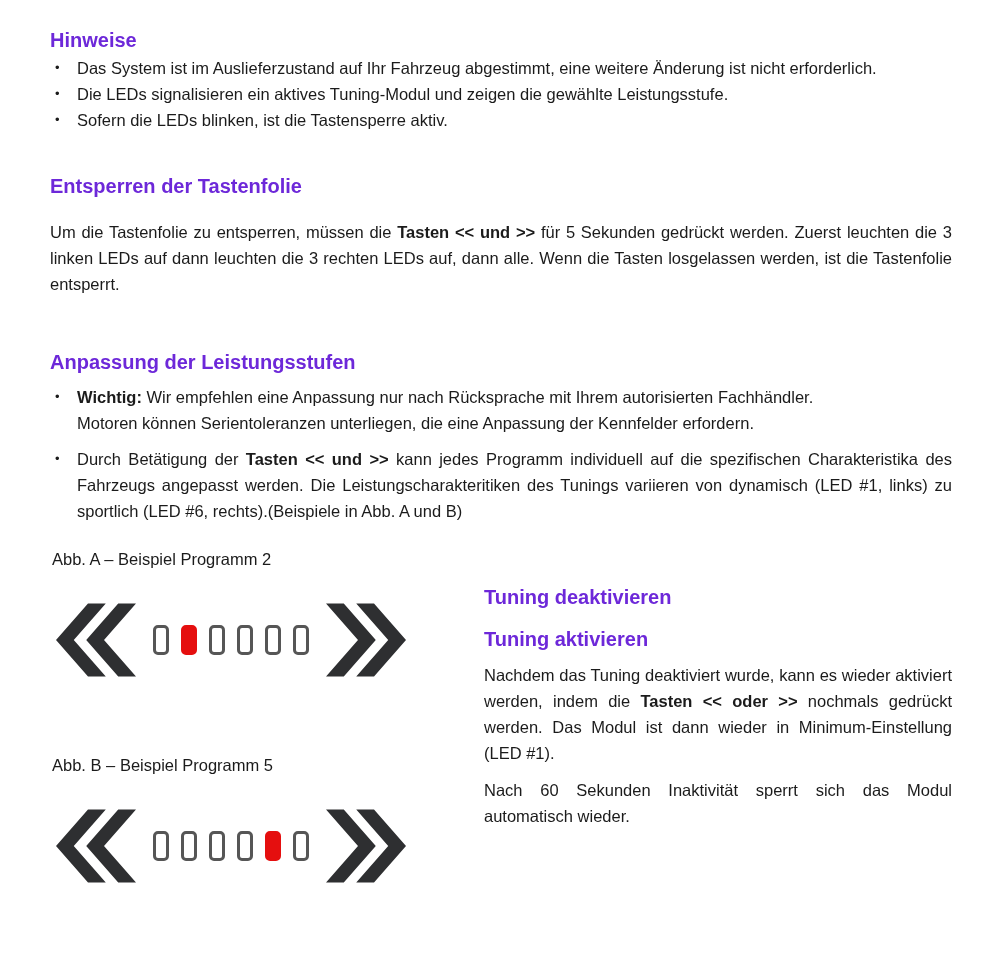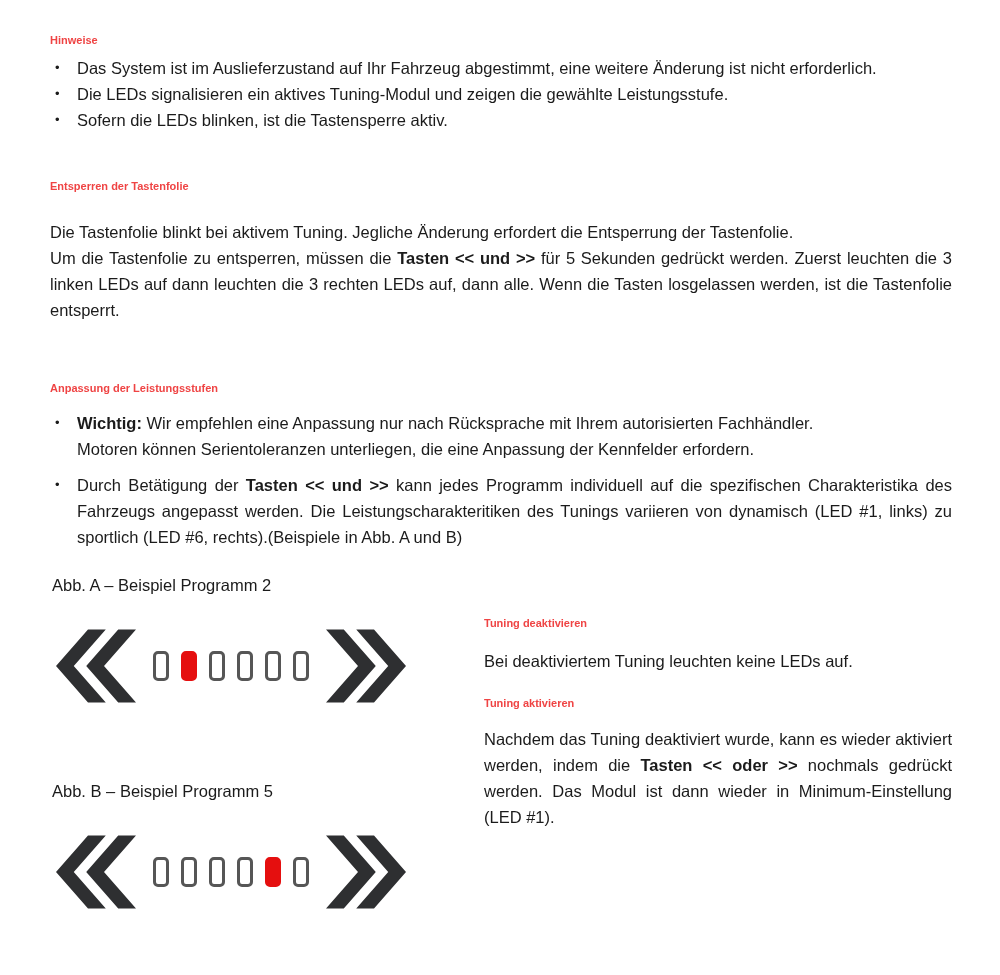--- a/index.html
+++ b/index.html
@@ -10,21 +10,21 @@
   }
   html,body{margin:0;padding:0;background:#ffffff;}
   body{
     width:1000px;height:975px;
     font-family:"Liberation Sans",sans-serif;
     color:var(--text);
     font-size:16.5px;line-height:26px;
     overflow:hidden;
   }
   .page{box-sizing:border-box;width:1000px;padding:27px 48px 0 50px;}
-  .heading{font-weight:bold;margin:0;font-size:11px;color:#ef4444;}
+  .heading{font-weight:bold;margin:0;font-size:20px;color:#6d28d9;}
   
   .bullet-row{display:flex;align-items:flex-start;}
   .bullet-marker{flex:0 0 27px;font-size:13px;line-height:26px;padding-left:5px;box-sizing:border-box;}
   .bullet-body{flex:1;text-align:justify;}
   .line{margin:0;}
   .just{text-align:justify;}
   
   .sec-hinweise .heading{margin-bottom:2px;}
   .sec-entsperren{margin-top:40px;}
   .sec-entsperren .para-block{margin-top:20px;}
@@ -71,21 +71,20 @@
     </div>
     <div class="bullet-row">
       <span class="bullet-marker">•</span>
       <div class="bullet-body">Sofern die LEDs blinken, ist die Tastensperre aktiv.</div>
     </div>
   </section>
 
   <section class="sec-entsperren">
     <p class="heading">Entsperren der Tastenfolie</p>
     <div class="para-block">
-      <p class="line">Die Tastenfolie blinkt bei aktivem Tuning. Jegliche Änderung erfordert die Entsperrung der Tastenfolie.</p>
       <p class="line just">Um die Tastenfolie zu entsperren, müssen die <b>Tasten &lt;&lt; und &gt;&gt;</b> für 5 Sekunden gedrückt werden. Zuerst leuchten die 3 linken LEDs auf dann leuchten die 3 rechten LEDs auf, dann alle. Wenn die Tasten losgelassen werden, ist die Tastenfolie entsperrt.</p>
     </div>
   </section>
 
   <section class="sec-anpassung">
     <p class="heading">Anpassung der Leistungsstufen</p>
     <div class="bullet-row">
       <span class="bullet-marker">•</span>
       <div class="bullet-body">
         <p class="line"><b>Wichtig:</b> Wir empfehlen eine Anpassung nur nach Rücksprache mit Ihrem autorisierten Fachhändler.</p>
@@ -145,20 +144,20 @@
           <svg viewBox="0 0 90 82" xmlns="http://www.w3.org/2000/svg">
             <polygon fill="#2e2f31" points="36,0 56,0 20,41 56,82 36,82 0,41"></polygon>
             <polygon fill="#2e2f31" points="70,0 90,0 54,41 90,82 70,82 34,41"></polygon>
           </svg>
         </span>
       </div>
     </div>
 
     <div class="col-right">
       <p class="heading">Tuning deaktivieren</p>
-      <p class="rc-p2">Bei deaktiviertem Tuning leuchten keine LEDs auf.</p>
 
       <p class="heading rc-h2">Tuning aktivieren</p>
       <p class="just rc-p3">Nachdem das Tuning deaktiviert wurde, kann es wieder aktiviert werden, indem die <b>Tasten &lt;&lt; oder &gt;&gt;</b> nochmals gedrückt werden. Das Modul ist dann wieder in Minimum-Einstellung (LED #1).</p>
+      <p class="just rc-p4">Nach 60 Sekunden Inaktivität sperrt sich das Modul automatisch wieder.</p>
     </div>
   </div>
 
 </div>
 
 </body></html>

